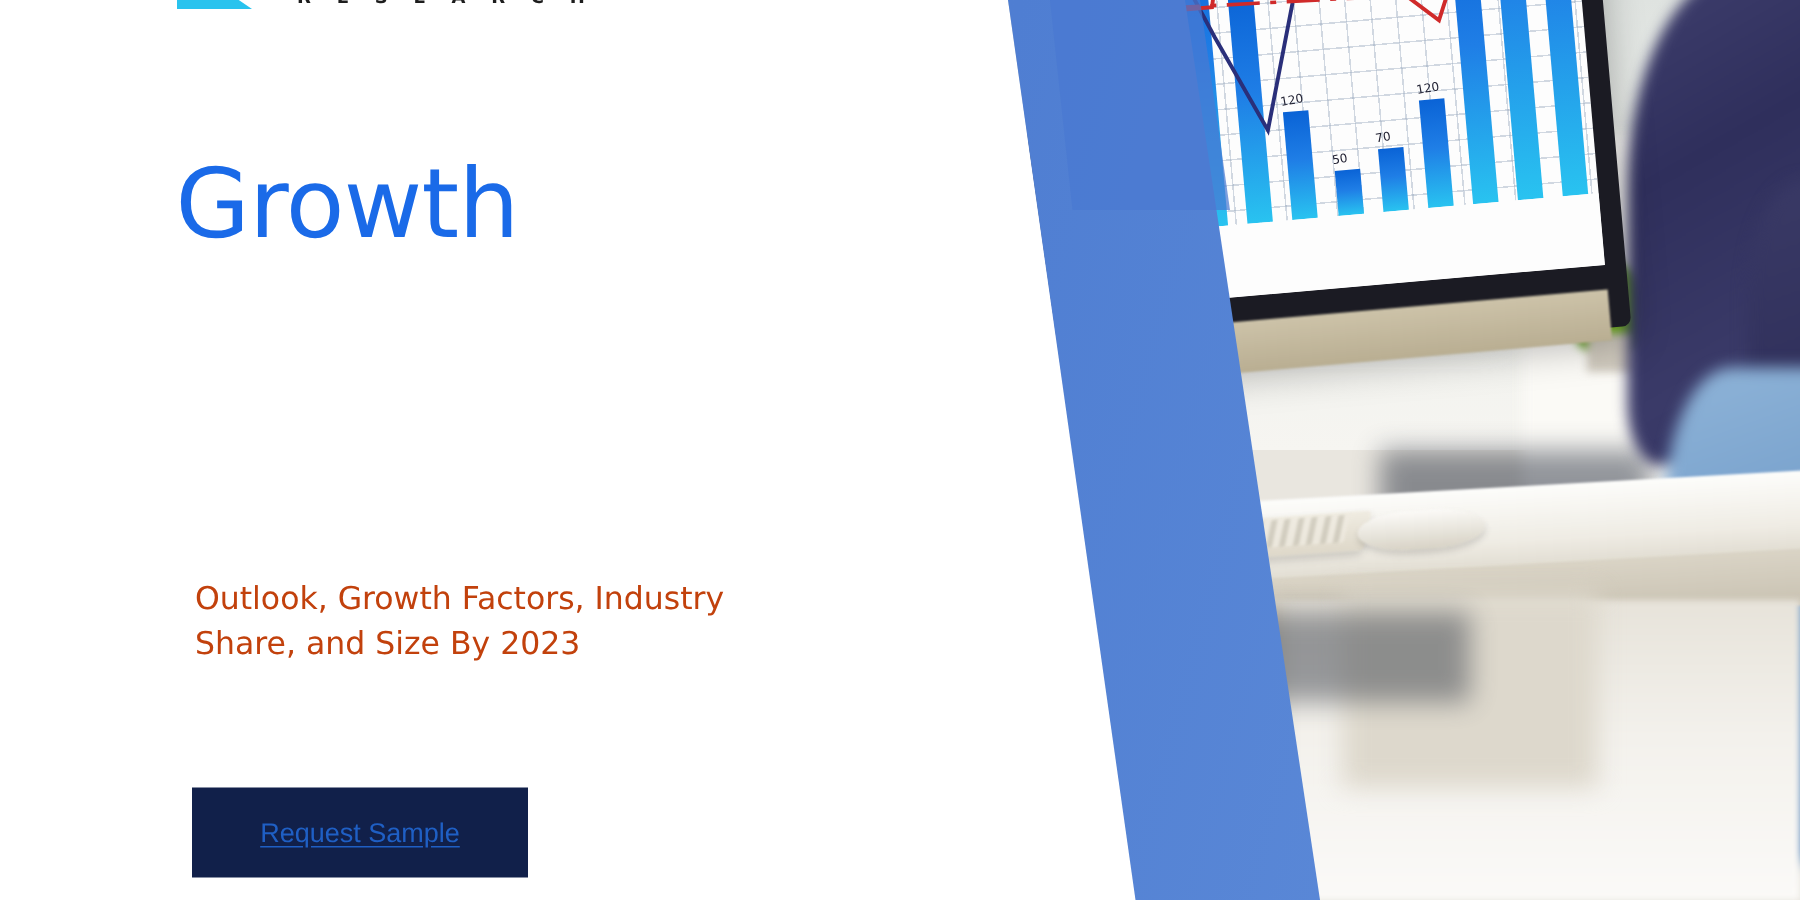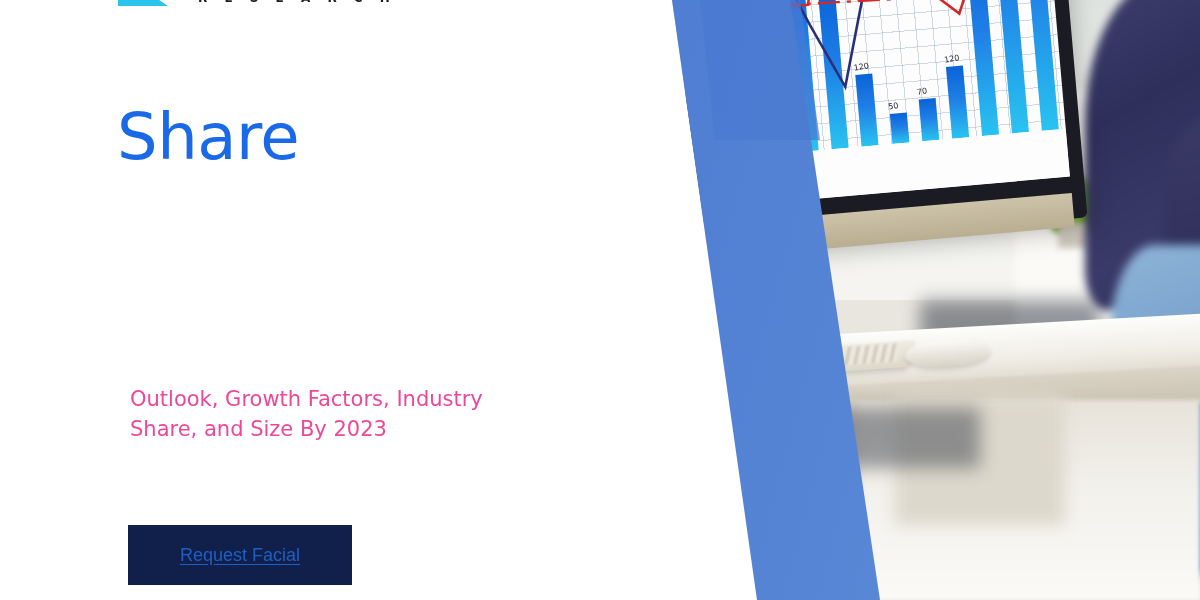--- a/index.html
+++ b/index.html
@@ -125,21 +125,21 @@
              transform:translateY(0px); }
   .logo-text{ font-size:12px; letter-spacing:6.5px; font-weight:700; color:#1d1d1d;
              padding-bottom:1px; }
 
   .title   { position:absolute; left:95px; top:101px; width:620px;
              font-size:64px; line-height:1.13; font-weight:400; color:#1a6ae8;
              letter-spacing:-.5px; }
   .title .ln2{ display:block; padding-left:22px; }
 
   .subtitle{ position:absolute; left:130px; top:384px; width:500px;
-             font-size:21px; line-height:1.45; color:#ec4899; }
+             font-size:21px; line-height:1.45; color:#c2410c; }
 
   .cta     { position:absolute; left:128px; top:525px; width:224px; height:60px;
              background:#11204a; display:flex; align-items:center;
              justify-content:center; border:none; cursor:pointer; }
   .cta span{ font-size:18px; color:#1f5fc4; text-decoration:underline;
              text-underline-offset:3px; }
 </style>
 </head>
 <body>
 
@@ -223,25 +223,25 @@
   <div class="whiteWedge"></div>
   <div class="blueBand"></div>
   <div class="blueBandTop"></div>
 
   <div class="logo">
     <div class="logo-mark"></div>
     <div class="logo-text">R E S E A R C H</div>
   </div>
 
   <h1 class="title">
-    <span class="ln2">Share</span>
+    <span class="ln2">Growth</span>
   </h1>
 
   <div class="subtitle">
     <div>Outlook, Growth Factors, Industry</div>
     <div>Share, and Size By 2023</div>
   </div>
 
   <button class="cta">
-    <span>Request Facial</span>
+    <span>Request Sample</span>
   </button>
 
 </div>
 
 </body></html>

